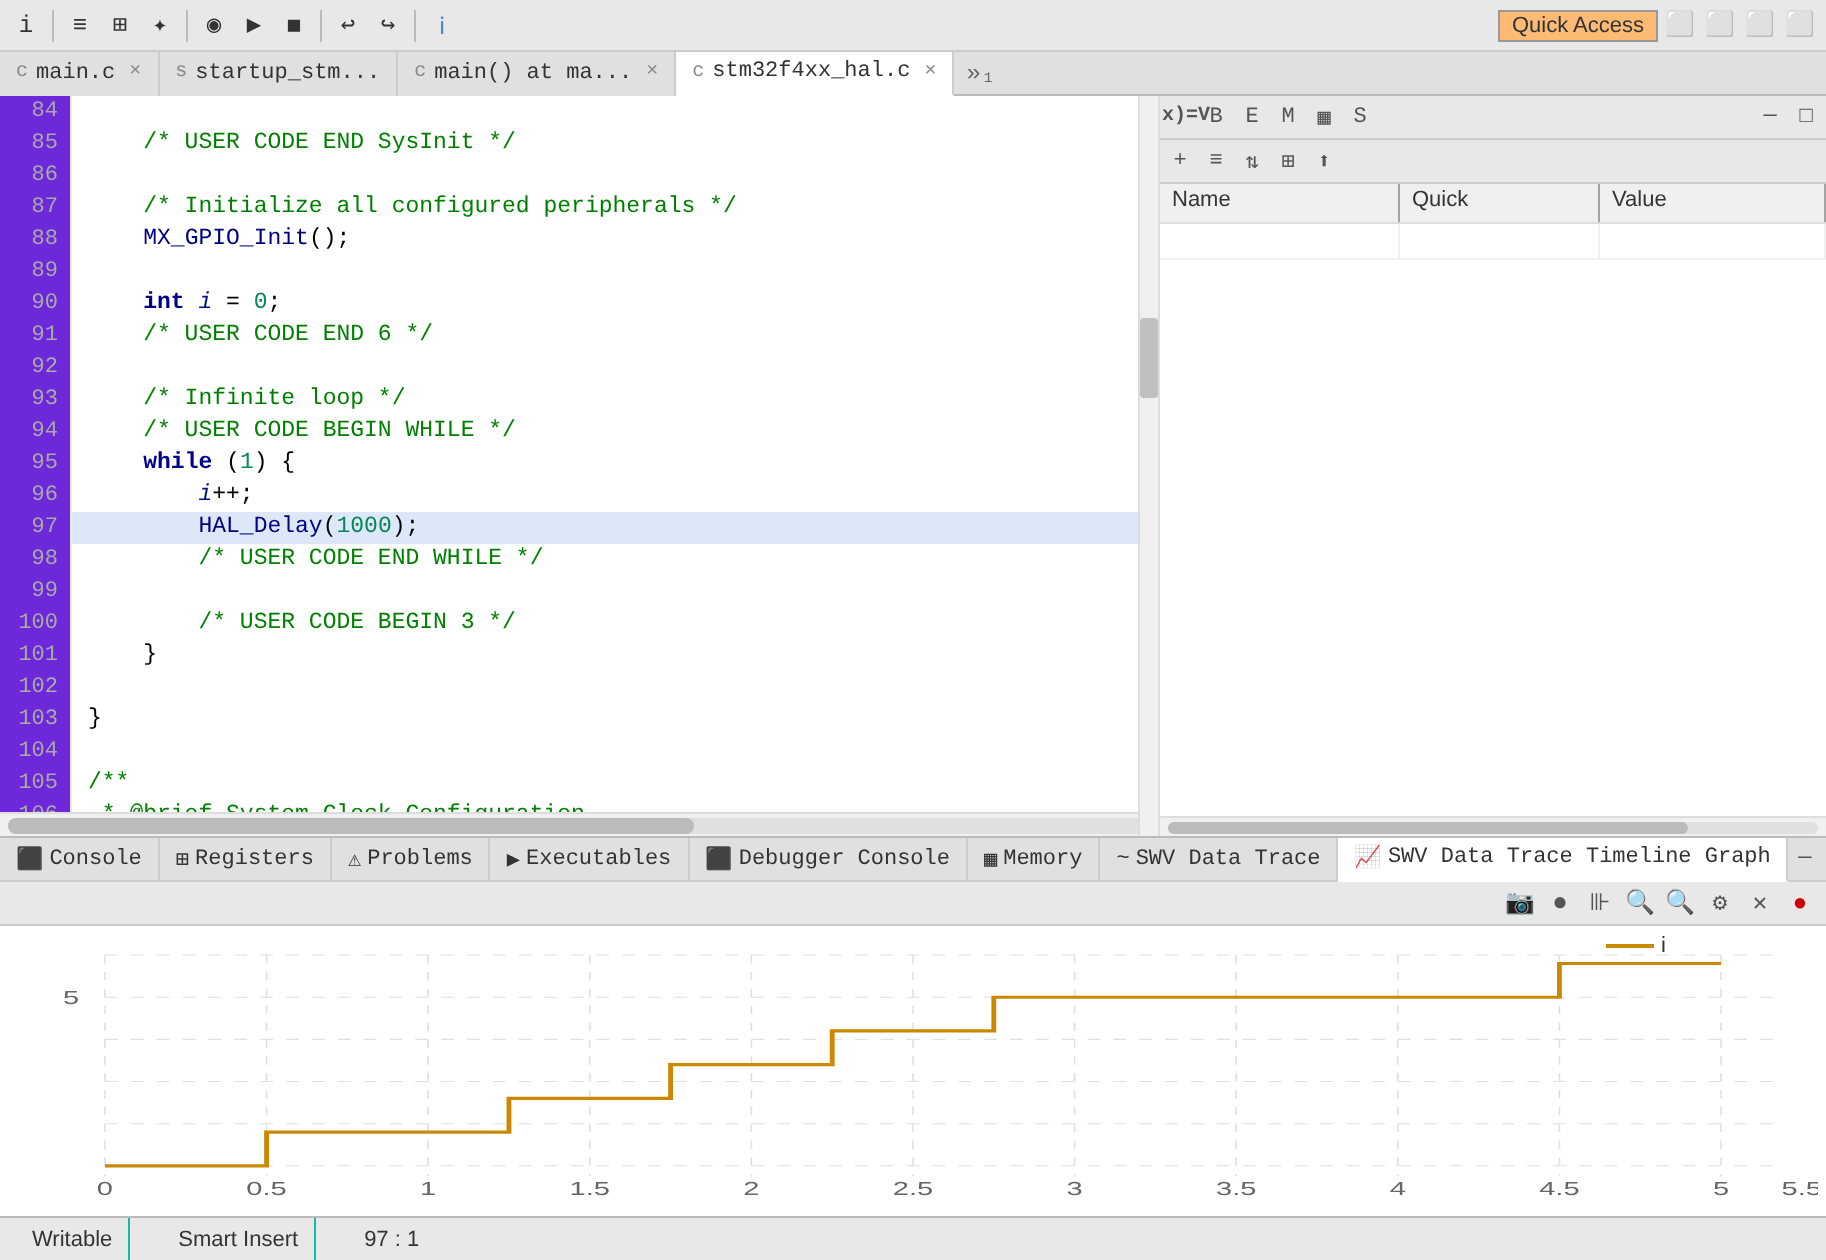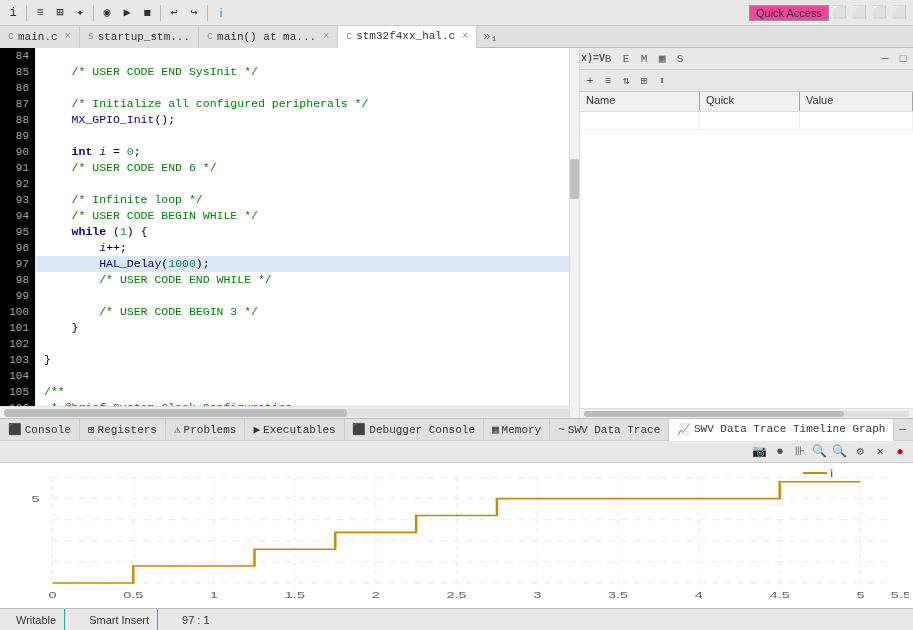--- a/index.html
+++ b/index.html
@@ -6,21 +6,21 @@
     body { font-family: 'Consolas', 'Courier New', monospace; font-size: 11px; background: #f0f0f0; overflow: hidden; }
 
     
     .top-toolbar {
       display: flex; align-items: center; background: #e8e8e8; border-bottom: 1px solid #ccc;
       height: 26px; padding: 0 4px; gap: 2px;
     }
     .toolbar-icon { width: 18px; height: 18px; display: inline-flex; align-items: center; justify-content: center; cursor: pointer; font-size: 12px; color: #333; }
     .toolbar-sep { width: 1px; height: 16px; background: #bbb; margin: 0 2px; }
     .quick-access-btn {
-      margin-left: auto; border: 1px solid #999; background: #ec4899; padding: 1px 6px;
+      margin-left: auto; border: 1px solid #999; background: #fdba74; padding: 1px 6px;
       font-size: 11px; cursor: pointer; color: #333;
     }
     .toolbar-right-icons { display: flex; gap: 2px; }
 
     
     .tab-bar {
       display: flex; align-items: center; background: #e0e0e0; border-bottom: 1px solid #bbb; height: 22px;
     }
     .tab {
       display: flex; align-items: center; height: 22px; padding: 0 8px; border-right: 1px solid #ccc;
@@ -41,21 +41,21 @@
       flex: 0 0 580px; background: #fff; border-right: 1px solid #ddd; overflow: hidden;
       display: flex; flex-direction: column; position: relative;
     }
     .code-scroll { overflow: hidden; flex: 1; }
     .code-line {
       display: flex; min-height: 16px; line-height: 16px; font-size: 11.5px;
     }
     .code-line.highlighted { background: #dce8f8; }
     .line-num {
       min-width: 36px; text-align: right; padding-right: 6px; color: #aaa; user-select: none;
-      background: #000000; border-right: 1px solid #e8e8e8; font-size: 11px;
+      background: #6d28d9; border-right: 1px solid #e8e8e8; font-size: 11px;
     }
     .line-content { padding-left: 8px; color: #000; white-space: pre; }
     .kw { color: #00008B; font-weight: bold; }
     .comment { color: #008000; }
     .fn-name { color: #000080; }
     .number { color: #098658; }
     .var { color: #001080; font-style: italic; }
 
     
     .vscroll { position: absolute; right: 0; top: 0; width: 10px; height: 100%; background: #f0f0f0; border-left: 1px solid #ddd; }

